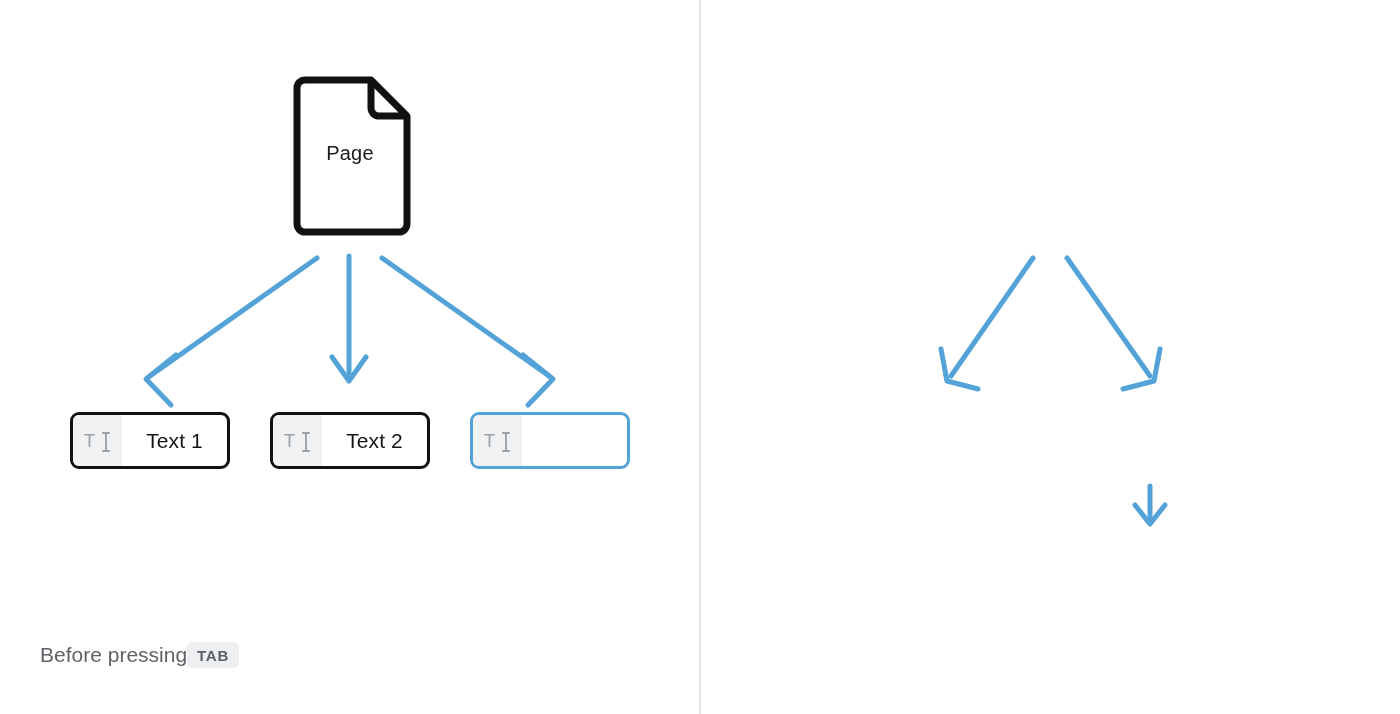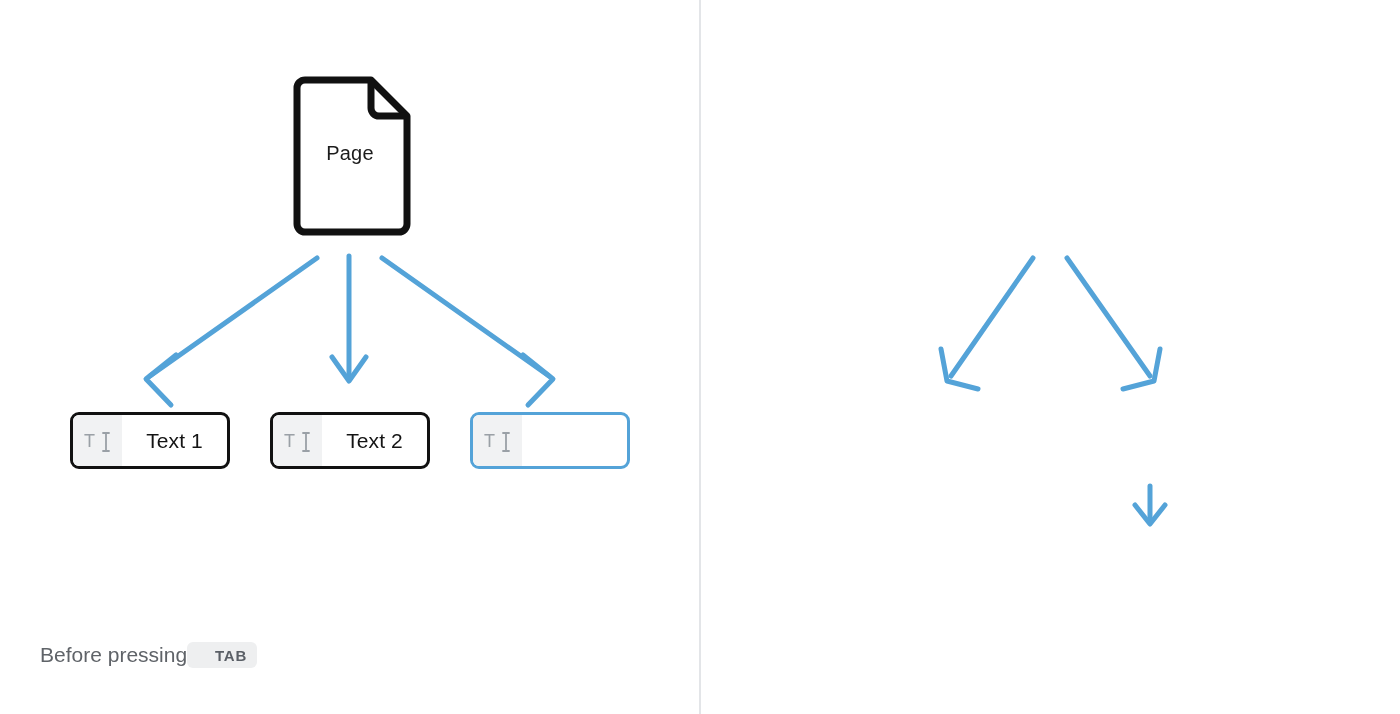--- a/index.html
+++ b/index.html
@@ -126,21 +126,21 @@
   .kbd {
     display: inline-flex;
     align-items: center;
     justify-content: center;
     background: #eeeff0;
     color: #5a5f66;
     font-size: 15px;
     font-weight: bold;
     letter-spacing: 0.7px;
     border-radius: 6px;
-    padding: 6px 10px 5px 28px;
+    padding: 6px 10px 5px 10px;
     line-height: 1;
   }
 </style>
 </head>
 <body>
 
 <div class="stage">
 
   <div class="divider" style="left:699px;"></div>
 

